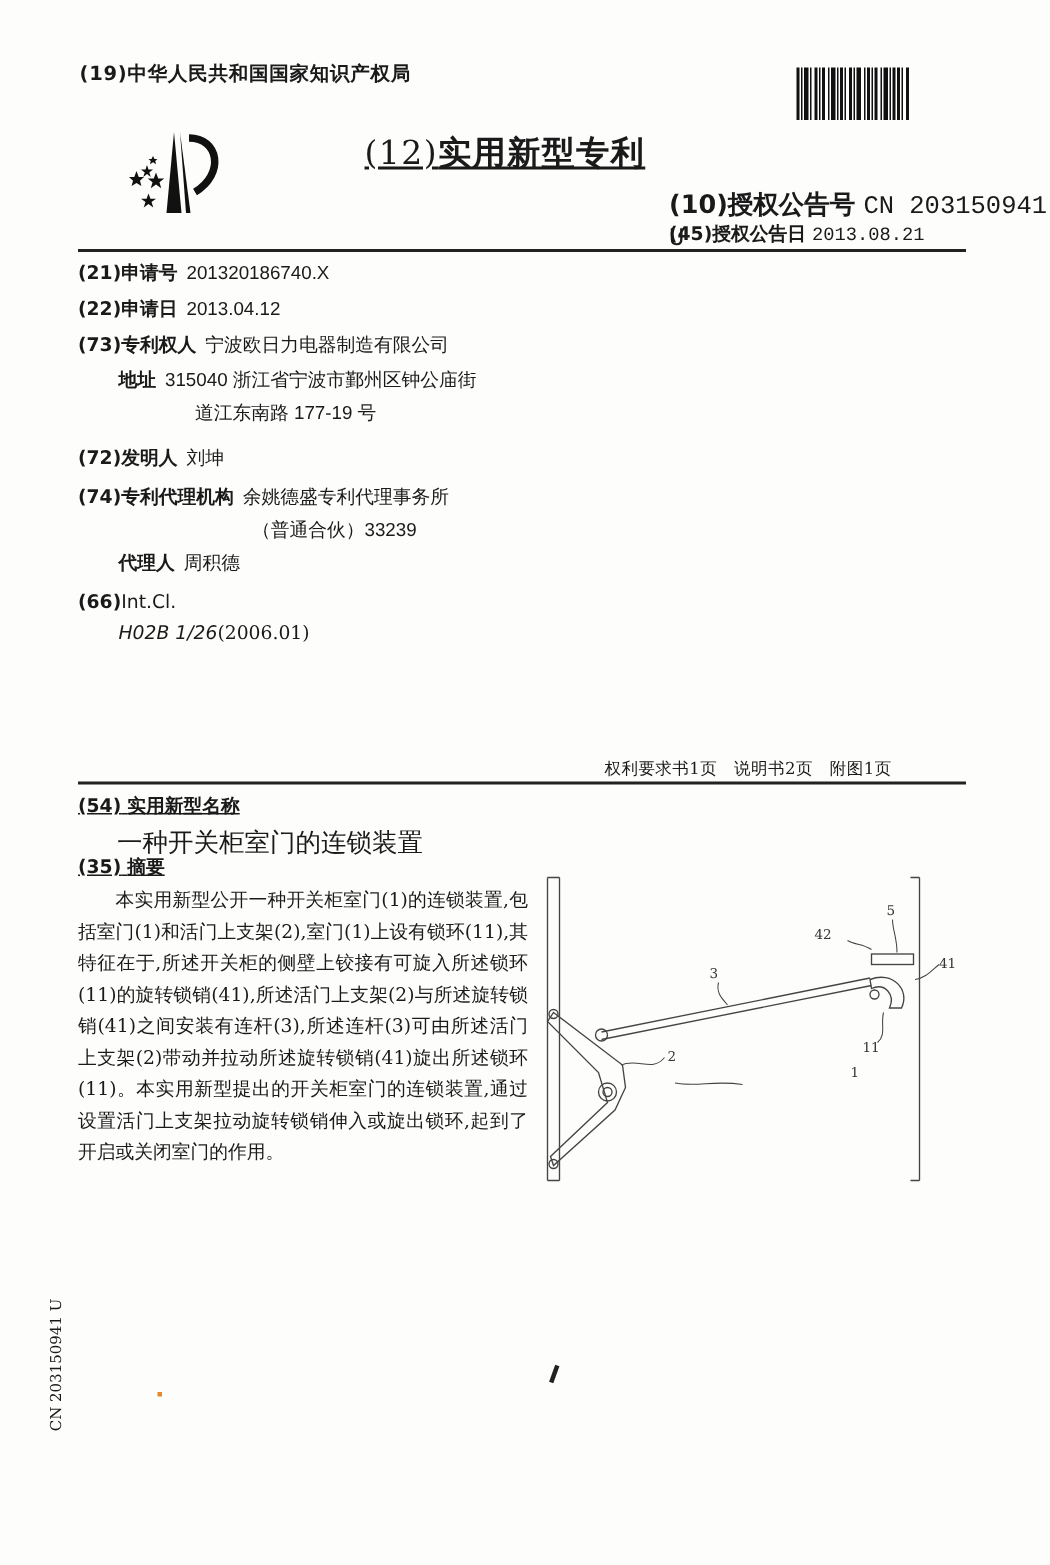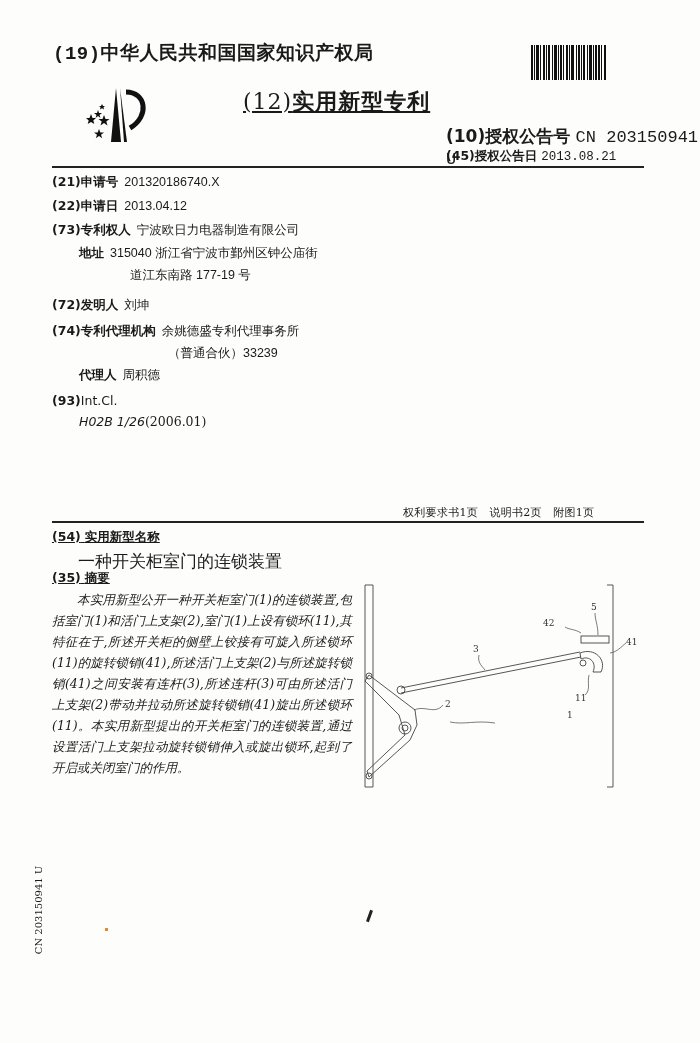--- a/index.html
+++ b/index.html
@@ -2,36 +2,36 @@
 <html><head>
 <meta charset="utf-8">
 <style>
   html, body { margin:0; padding:0; }
   body { width:700px; height:1043px; background:#fdfdfc; position:relative; overflow:hidden;
          font-family:"DejaVu Serif", serif; color:#1a1a1a; }
   .abs { position:absolute; }
   .bold { font-family:"DejaVu Sans", sans-serif; font-weight:bold; }
   .serif { font-family:"DejaVu Serif", serif; }
   .mono { font-family:"Liberation Mono", monospace; }
-  .office { left:53px; top:40px; font-size:19px; letter-spacing:0.5px;font-family:Liberation Mono, monospace; }
+  .office { left:53px; top:40px; font-size:13px; letter-spacing:0.5px; }
   .barcode { left:531px; top:45px; width:140px; height:35px; display:flex; }
   .barcode span { height:100%; display:block; }
   .logo { left:86px; top:84px; width:70px; height:62px; }
   .kind { left:243px; top:87px; font-size:22px; letter-spacing:1px;text-decoration:underline; }
   .pubno { left:446px; top:125px; font-size:17px; }
   .pubdate { left:446px; top:148px; font-size:12.5px; }
   .rule-top { left:52px; top:166px; width:592px; height:2px; background:#222; }
   .biblio { left:52px; font-size:12.5px; line-height:16px; white-space:nowrap; }
   .biblio .lab { font-family:"DejaVu Sans", sans-serif; font-weight:bold; }
   .biblio .val { font-family:Liberation Sans, sans-serif; margin-left:6px; }
   .pages { left:403px; top:505px; font-size:11px; letter-spacing:0.3px; }
   .rule-mid { left:52px; top:521px; width:592px; height:2px; background:#222; }
   .sec-h { left:52px; font-size:12.5px;text-decoration:underline; }
   .title-val { left:78px; top:550px; font-size:17px; }
-  .abstract { left:52px; top:589px; width:300px; font-size:12.5px; line-height:21px; text-align:justify;font-style:italic; }
+  .abstract { left:52px; top:589px; width:300px; font-size:12.5px; line-height:21px; text-align:justify; }
   .abstract p { margin:0; text-indent:25px; }
   .figure { left:355px; top:575px; width:300px; height:240px; }
   .side-id { left:28px; top:855px; width:20px; height:110px; }
   .side-id span { position:absolute; left:50%; top:50%; transform:translate(-50%,-50%) rotate(-90deg);
                   font-size:10px; white-space:nowrap; font-family:"DejaVu Serif", serif; }
   .stray { left:368px; top:910px; width:3px; height:12px; background:#222; transform:rotate(20deg); }
   .speck { left:105px; top:928px; width:3px; height:3px; background:#e2892a; }
 </style>
 </head>
 <body>
@@ -142,21 +142,21 @@
 <div class="abs biblio" style="top:323px">
   <span class="lab">(74)</span><span class="lab">专利代理机构</span><span class="val">余姚德盛专利代理事务所</span>
 </div>
 <div class="abs biblio" style="top:345px; left:168px">
   <span class="val" style="margin-left:0">（普通合伙）33239</span>
 </div>
 <div class="abs biblio" style="top:367px; left:79px">
   <span class="lab">代理人</span><span class="val">周积德</span>
 </div>
 <div class="abs biblio" style="top:393px">
-  <span class="lab">(93)</span><span class="lab" style="font-weight:normal">Int.Cl.</span>
+  <span class="lab">(66)</span><span class="lab" style="font-weight:normal">Int.Cl.</span>
 </div>
 <div class="abs biblio" style="top:414px; left:79px">
   <span class="lab" style="font-style:italic; font-weight:normal">H02B 1/26</span><span class="serif">(2006.01)</span>
 </div>
 
 <div class="abs pages serif">权利要求书1页　说明书2页　附图1页</div>
 <div class="abs rule-mid"></div>
 
 <div class="abs sec-h" style="top:529px">
   <span class="bold">(54)</span>

